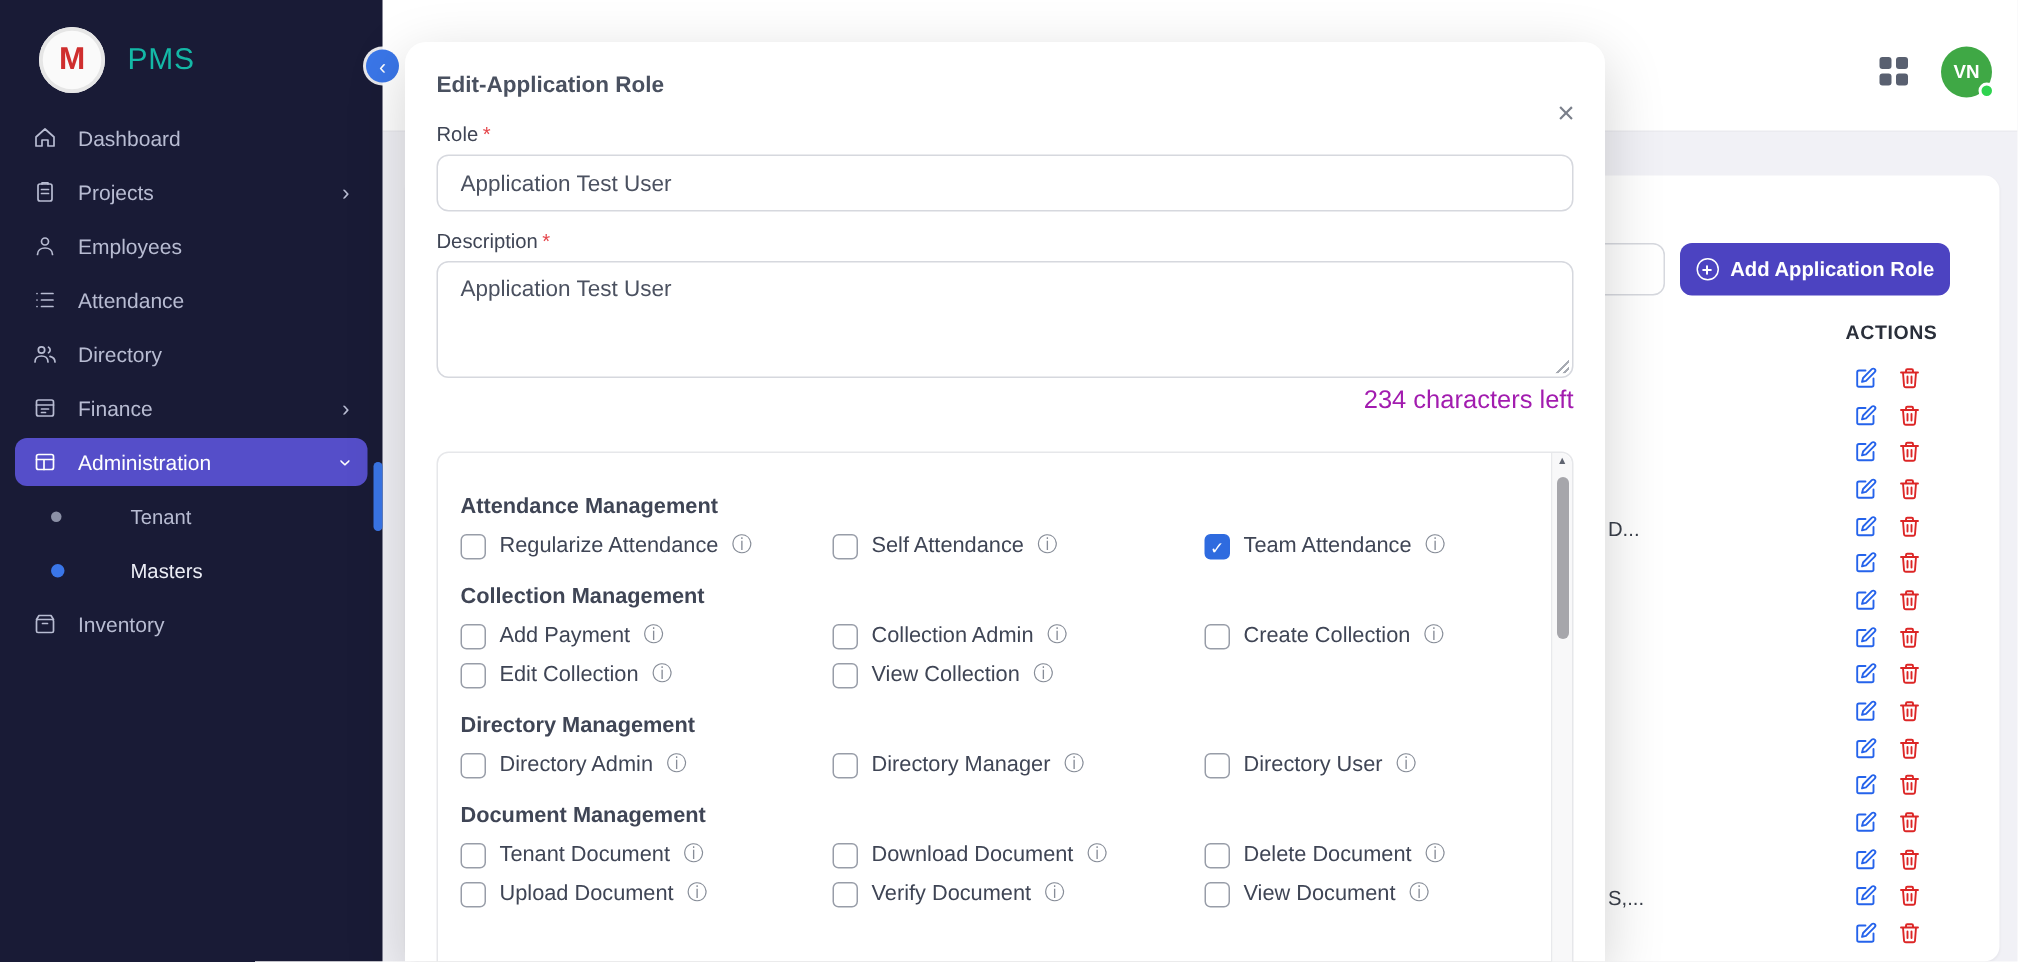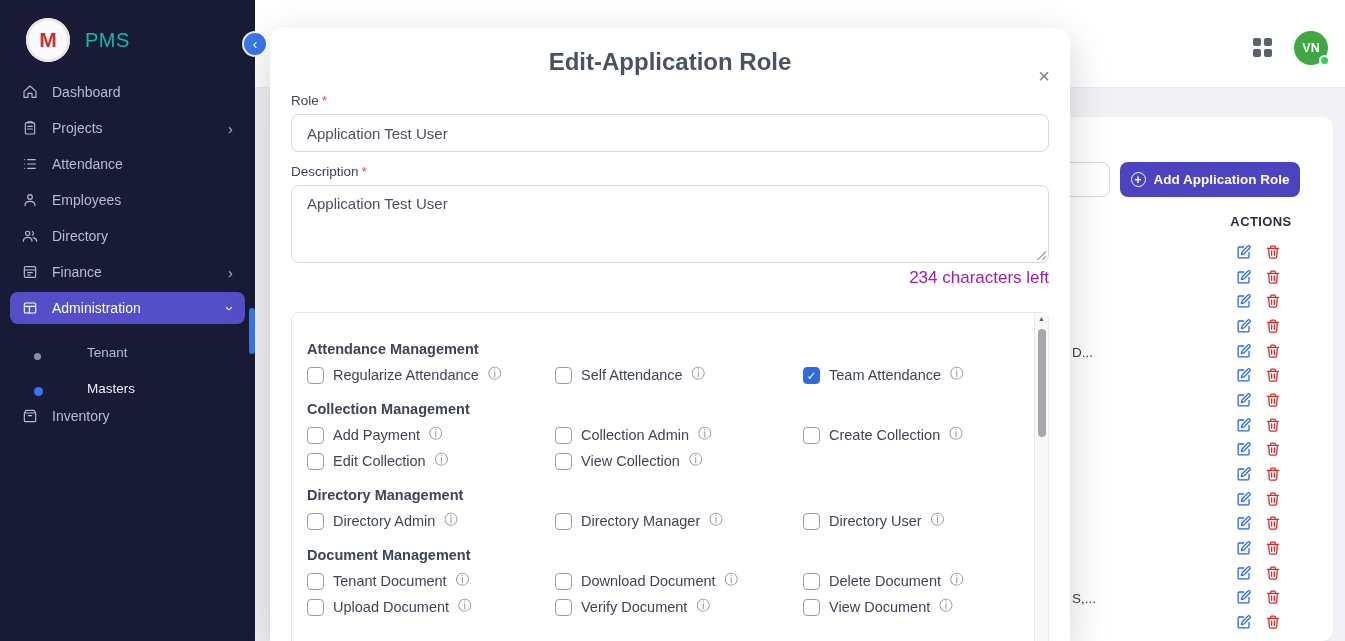--- a/index.html
+++ b/index.html
@@ -31,21 +31,21 @@
   .logo-badge{width:44px;height:44px;border-radius:50%;background:#fafafa;display:flex;align-items:center;
     justify-content:center;font-weight:800;font-size:21px;color:#cf2e2e;box-shadow:inset 0 0 0 2.5px #e6e6e6}
   .logo-text{color:#14b8a6;font-size:20px;font-weight:400;letter-spacing:.5px}
   .side-item{height:32px;margin:0 10px 4px;padding:0 12px;border-radius:8px;display:flex;align-items:center;
     gap:14px;color:#b8bcd2;font-size:14px;cursor:pointer}
   .side-item.active{background:var(--active-purple);color:#fff}
   .s-icon{width:16px;height:16px;flex:none;display:flex}
   .s-icon svg{width:16px;height:16px;fill:none;stroke:currentColor;stroke-width:1.7;stroke-linecap:round;stroke-linejoin:round}
   .chev{margin-left:auto;font-size:15px;line-height:1}
   .chev.down{transform:rotate(90deg)}
-  .sub-item{height:32px;margin:0 10px 4px;padding-left:24px;display:flex;align-items:flex-end;color:#b8bcd2;font-size:13.5px;cursor:pointer}
+  .sub-item{height:32px;margin:0 10px 4px;padding-left:24px;display:flex;align-items:center;color:#b8bcd2;font-size:13.5px;cursor:pointer}
   .sub-bullet{width:7px;height:7px;border-radius:50%;background:#8b90a6;margin-right:46px;flex:none}
   .sub-item.active{color:#eceef6}
   .sub-item.active .sub-bullet{background:var(--accent-blue);width:9px;height:9px;margin-right:44px}
   .sidebar-thumb{position:absolute;left:249px;top:308px;width:6px;height:46px;background:var(--accent-blue);border-radius:3px;z-index:6}
 
   
   .content-card{position:absolute;left:270px;top:117px;width:1063px;height:524px;background:#fff;
     border-radius:10px;box-shadow:0 1px 2px rgba(16,24,40,.05)}
   .search-stub{position:absolute;left:1000px;top:162px;width:110px;height:35px;background:#fff;
     border:1px solid #d6d8de;border-radius:8px;z-index:1}
@@ -60,21 +60,21 @@
   .t-row{position:absolute;left:0;width:100%;height:20px;display:flex;justify-content:flex-end;gap:13px;padding-right:52px}
   .frag{position:absolute;left:2px;top:2px;font-size:13.5px;color:#3a3f4a}
   .act{width:16px;height:16px;cursor:pointer}
   .act svg{width:16px;height:16px;fill:none;stroke-width:1.9;stroke-linecap:round;stroke-linejoin:round}
   .act.edit svg{stroke:var(--edit-blue)}
   .act.del svg{stroke:var(--delete-red)}
 
   
   .modal{position:absolute;left:270px;top:28px;width:800px;height:613px;background:#fff;
     border-radius:14px 14px 0 0;box-shadow:0 12px 40px rgba(0,0,0,.18);z-index:30;padding:0 21px}
-  .modal-title{margin-top:20px;text-align:center;font-size:24px;font-weight:700;color:#4a5160}
+  .modal-title{margin-top:20px;font-size:15px;font-weight:700;color:#4a5160}
   .modal-close{position:absolute;top:36px;right:14px;width:24px;height:24px;border:none;background:none;
     font-size:20px;color:#7a7f8a;cursor:pointer;line-height:22px;text-align:center;padding:0}
   .field-label{margin-top:12px;font-size:13.5px;color:#3f4555}
   .field-label.mt-lg{margin-top:17px}
   .req{color:#e5484d;margin-left:3px}
   .text-input{margin-top:6px;width:100%;height:38px;border:1px solid #d6d8de;border-radius:8px;
     padding:0 15px;font-size:15px;color:#4b5160;font-family:inherit;background:#fff;outline:none}
   .ta-wrap{position:relative;margin-top:6px}
   .textarea{display:block;width:100%;height:78px;border:1px solid #d6d8de;border-radius:8px;
     padding:9px 15px;font-size:15px;color:#4b5160;font-family:inherit;resize:none;outline:none}
@@ -134,33 +134,33 @@
             <rect x="5" y="4" width="14" height="17" rx="2"></rect>
             <path d="M9 4 V2.8 H15 V4 M8.5 9.5 H15.5 M8.5 13.5 H15.5"></path>
           </svg>
         </span>
         <span class="s-label">Projects</span>
         <span class="chev">›</span>
       </div>
       <div class="side-item">
         <span class="s-icon">
           <svg viewBox="0 0 24 24">
-            <path d="M4 5.5 h.01 M4 12 h.01 M4 18.5 h.01 M8.5 5.5 H20 M8.5 12 H20 M8.5 18.5 H20"></path>
-          </svg>
-        </span>
-        <span class="s-label">Attendance</span>
-      </div>
-      <div class="side-item">
-        <span class="s-icon">
-          <svg viewBox="0 0 24 24">
             <circle cx="12" cy="7.5" r="3.5"></circle>
             <path d="M4.5 20.5 C4.5 16 8 14 12 14 s7.5 2 7.5 6.5"></path>
           </svg>
         </span>
         <span class="s-label">Employees</span>
+      </div>
+      <div class="side-item">
+        <span class="s-icon">
+          <svg viewBox="0 0 24 24">
+            <path d="M4 5.5 h.01 M4 12 h.01 M4 18.5 h.01 M8.5 5.5 H20 M8.5 12 H20 M8.5 18.5 H20"></path>
+          </svg>
+        </span>
+        <span class="s-label">Attendance</span>
       </div>
       <div class="side-item">
         <span class="s-icon">
           <svg viewBox="0 0 24 24">
             <circle cx="8.5" cy="8" r="3.2"></circle>
             <path d="M2 20 c0-4 3-6 6.5-6 s6.5 2 6.5 6"></path>
             <path d="M15.5 5.2 a3.2 3.2 0 0 1 0 5.6 M17 14.4 c3 .8 5 2.6 5 5.6"></path>
           </svg>
         </span>
         <span class="s-label">Directory</span>

